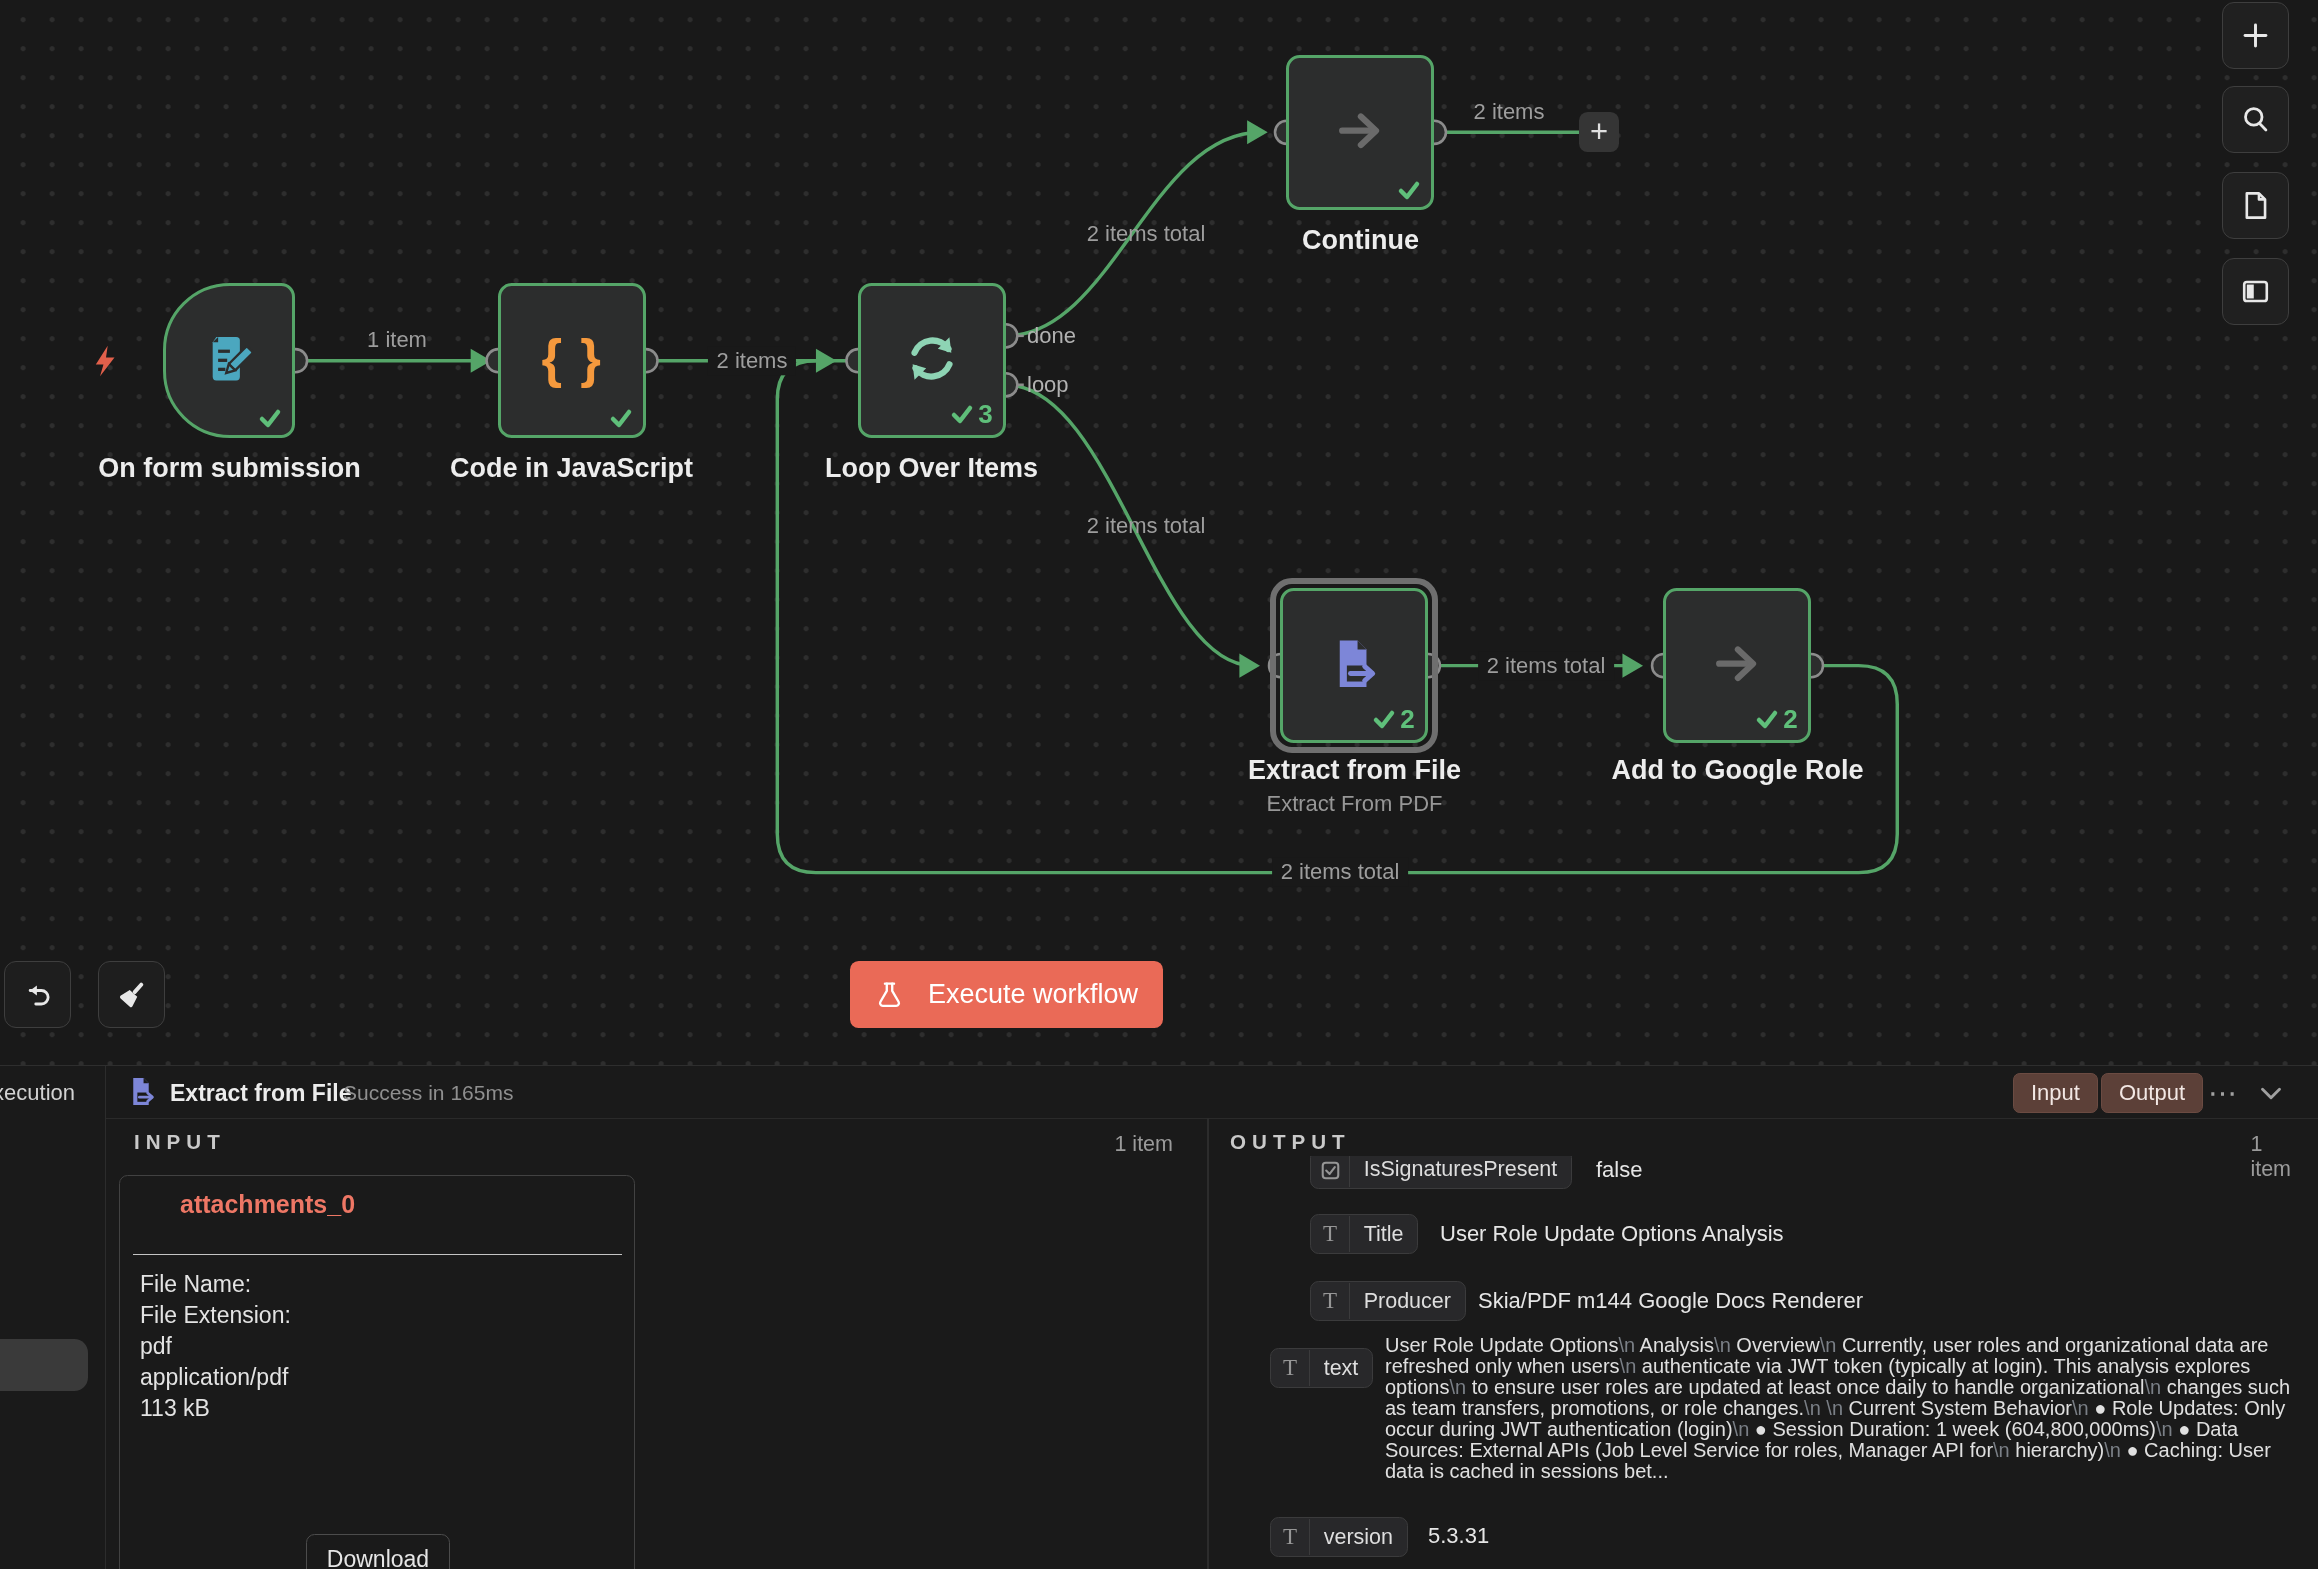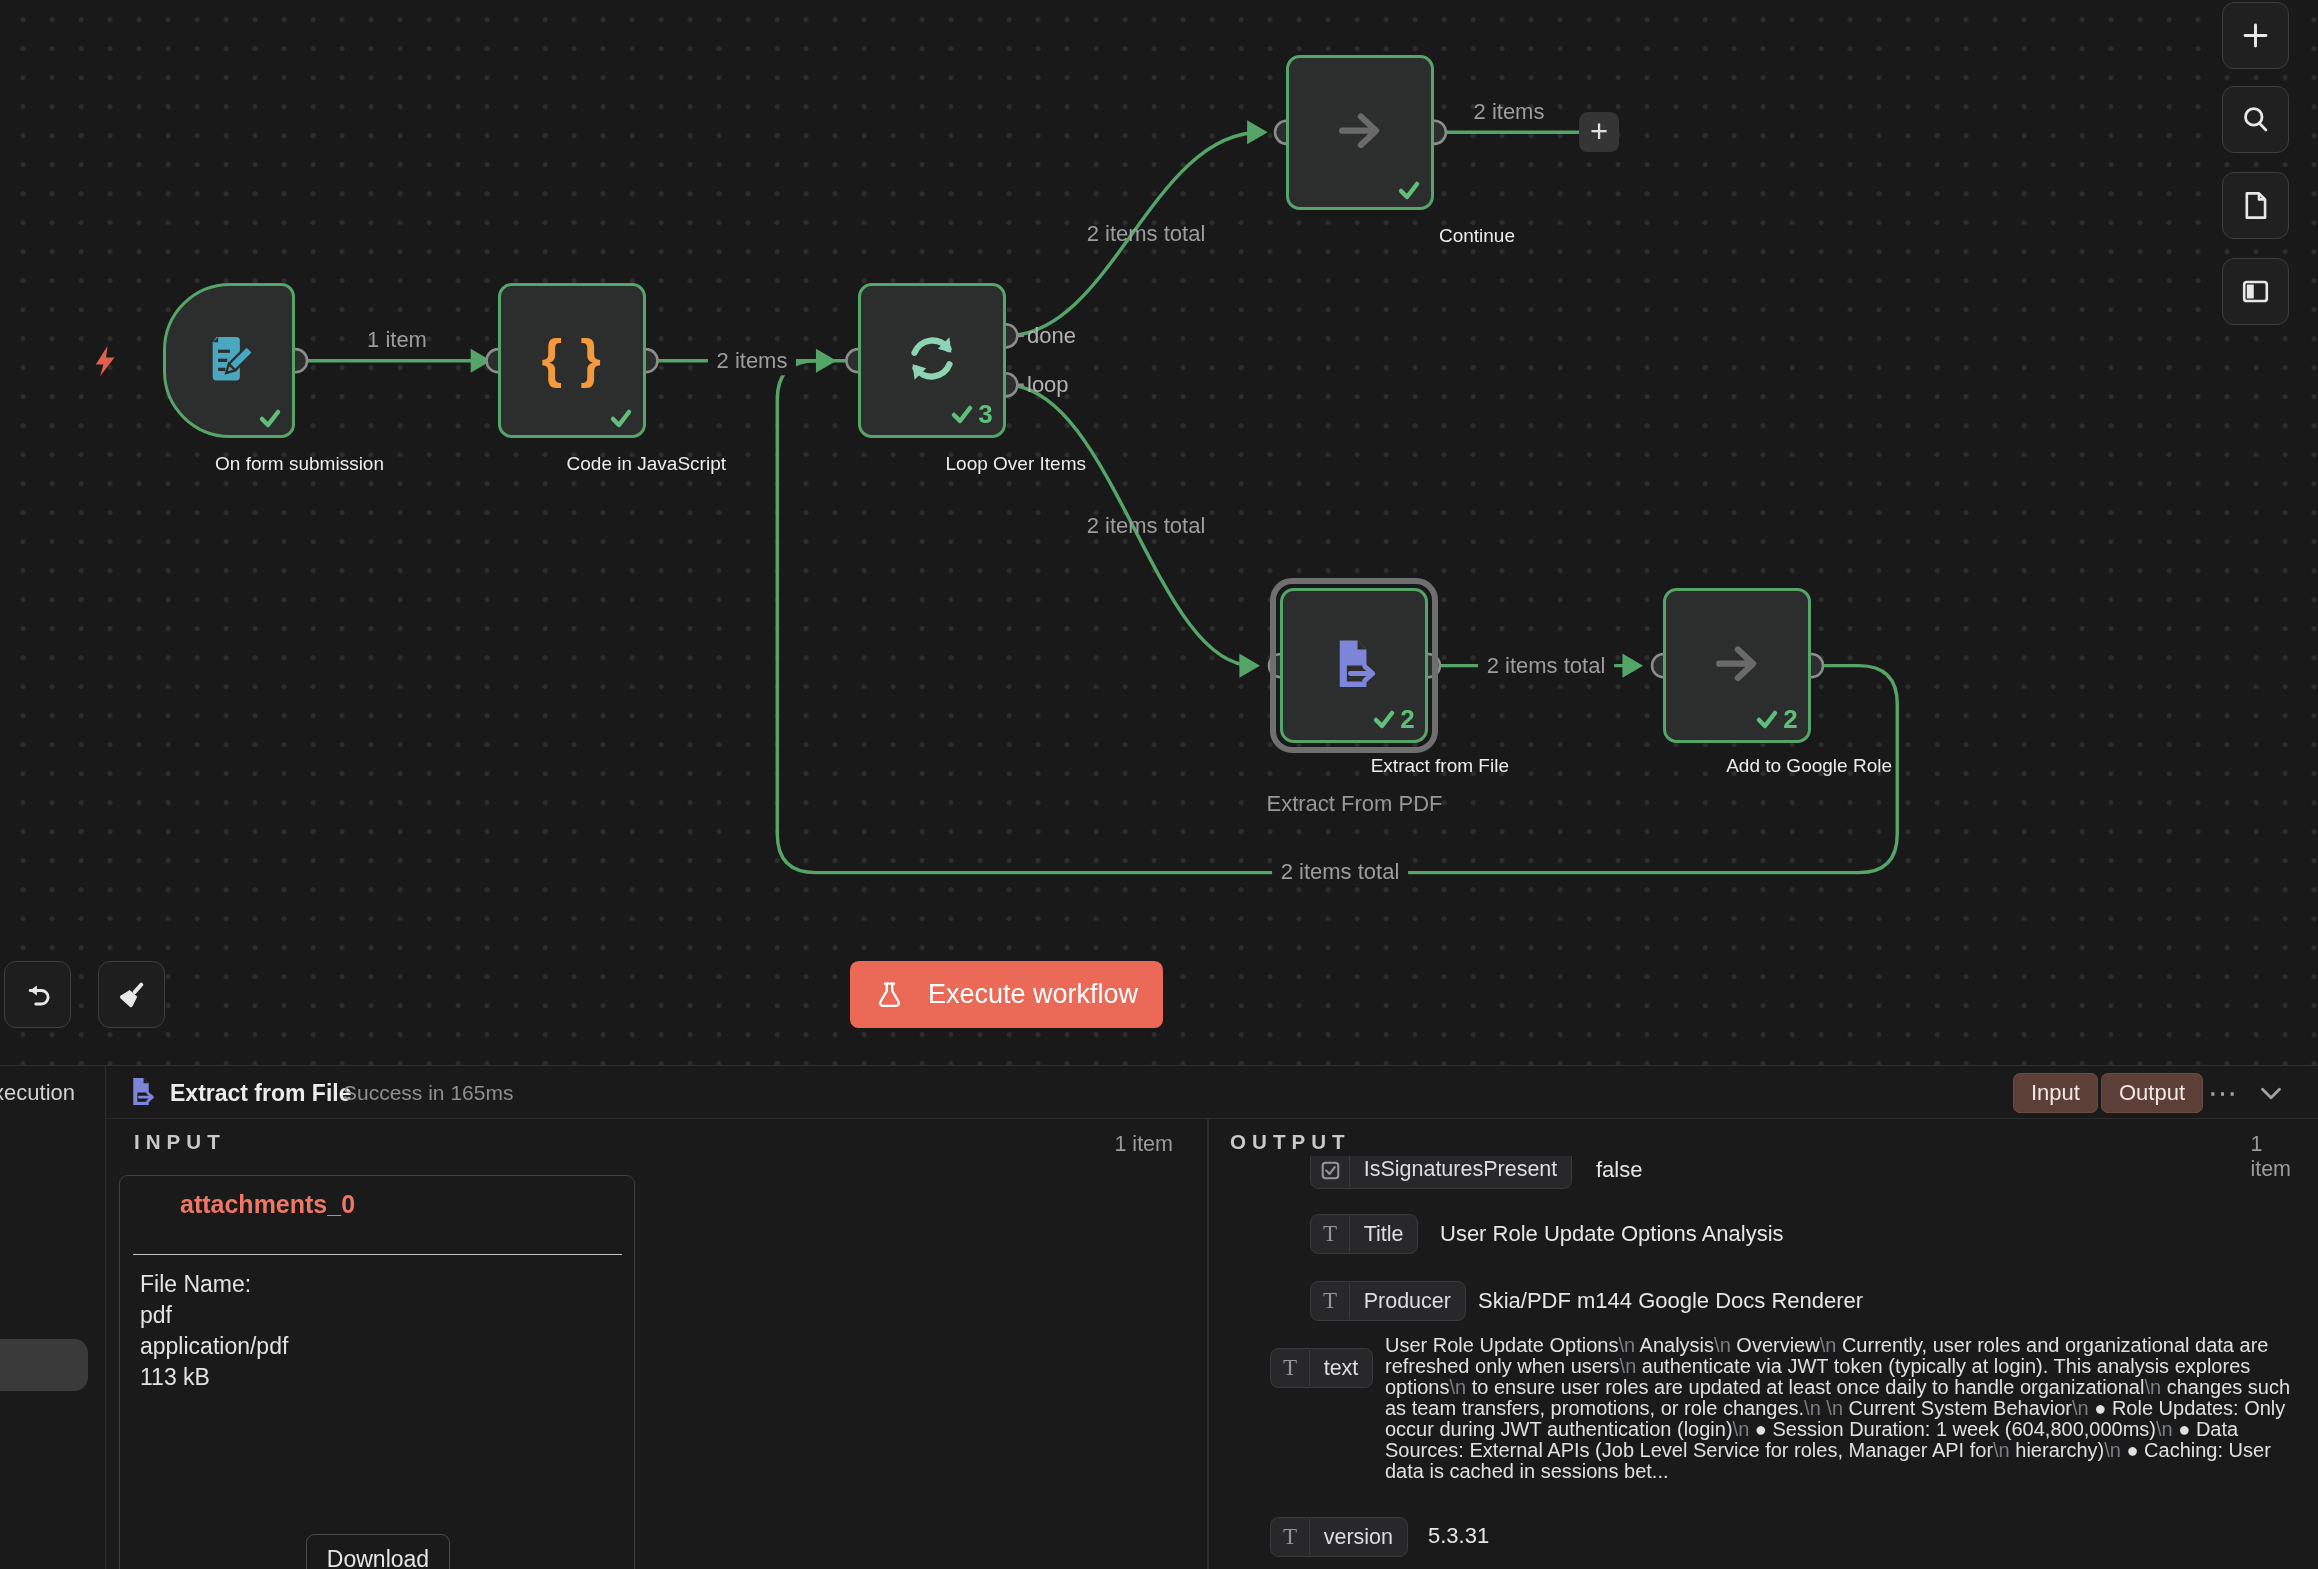--- a/index.html
+++ b/index.html
@@ -3,21 +3,21 @@
 <meta charset="utf-8">
 <style>
   html,body{margin:0;padding:0;background:#191919;width:2319px;height:1570px;overflow:hidden;
     font-family:"Liberation Sans",sans-serif;-webkit-font-smoothing:antialiased;}
   #canvas{position:absolute;left:0;top:0;width:2319px;height:1065px;background:#191919;
     background-image:radial-gradient(circle,#2e2e2e 2.2px,transparent 2.6px);background-size:29px 29px;background-position:8.6px 5.2px;}
   .node{position:absolute;width:148px;height:155px;background:#2c2d2d;border:3.4px solid #55a568;border-radius:13.7px;box-sizing:border-box;}
   .node.trigger{width:132px;border-radius:67px 13.7px 13.7px 67px;}
   .nodeicon{position:absolute;left:50%;top:50%;transform:translate(-50%,-54%);}
   .nodecheck{position:absolute;right:10.3px;bottom:5.2px;display:flex;align-items:center;gap:4.3px;color:#5fbf7a;font-size:26px;font-weight:600;}
-  .nlabel{position:absolute;width:309px;text-align:right;color:#ededed;font-size:19px;font-weight:400;}
+  .nlabel{position:absolute;width:309px;text-align:center;color:#ededed;font-size:27px;font-weight:700;}
   .nsub{position:absolute;width:309px;text-align:center;color:#979797;font-size:22px;font-weight:400;}
   .braces{font-size:53px;font-weight:700;color:#f5993d;letter-spacing:1.7px;}
   .elabel{position:absolute;transform:translate(-50%,-50%);color:#9d9d9d;font-size:22px;white-space:nowrap;}
   .elabel.online{background:#191919;padding:1.7px 8.6px;}
   .portlabel{position:absolute;transform:translateY(-50%);color:#b2b2b2;font-size:22px;white-space:nowrap;}
   .selring{position:absolute;left:1270px;top:578px;width:168px;height:175px;border:6px solid #6f6f6f;border-radius:22px;box-sizing:border-box;}
   .iconbtn{position:absolute;width:67px;height:67px;border:1.7px solid #3e3e3e;border-radius:12px;background:#1e1e1e;
     display:flex;align-items:center;justify-content:center;box-sizing:border-box;cursor:pointer;}
   #execbtn{position:absolute;left:850px;top:961px;width:313px;height:67px;background:#ea6a57;border:none;border-radius:8.6px;
     color:#fff;font-size:27px;font-family:"Liberation Sans",sans-serif;display:flex;align-items:center;justify-content:center;gap:24px;cursor:pointer;}
@@ -292,20 +292,21 @@
 </div>
 
 <span class="sechead" style="left:134px;top:1130px">INPUT</span>
 <span class="seccount" style="left:1173px;top:1132px">1 item</span>
 
 <div id="card"></div>
 <div id="cardtitle">attachments_0</div>
 <div id="cardhr"></div>
 <div id="fields">
   <div>File Name:</div>
+  <div>File Extension:</div>
   <div>pdf</div>
   <div>application/pdf</div>
   <div>113 kB</div>
 </div>
 <button id="dlbtn">Download</button>
 
 <div id="iodivider"></div>
 
 <span class="sechead" style="left:1230px;top:1130px">OUTPUT</span>
 <span class="seccount" style="left:2291px;top:1132px">1 item</span>

